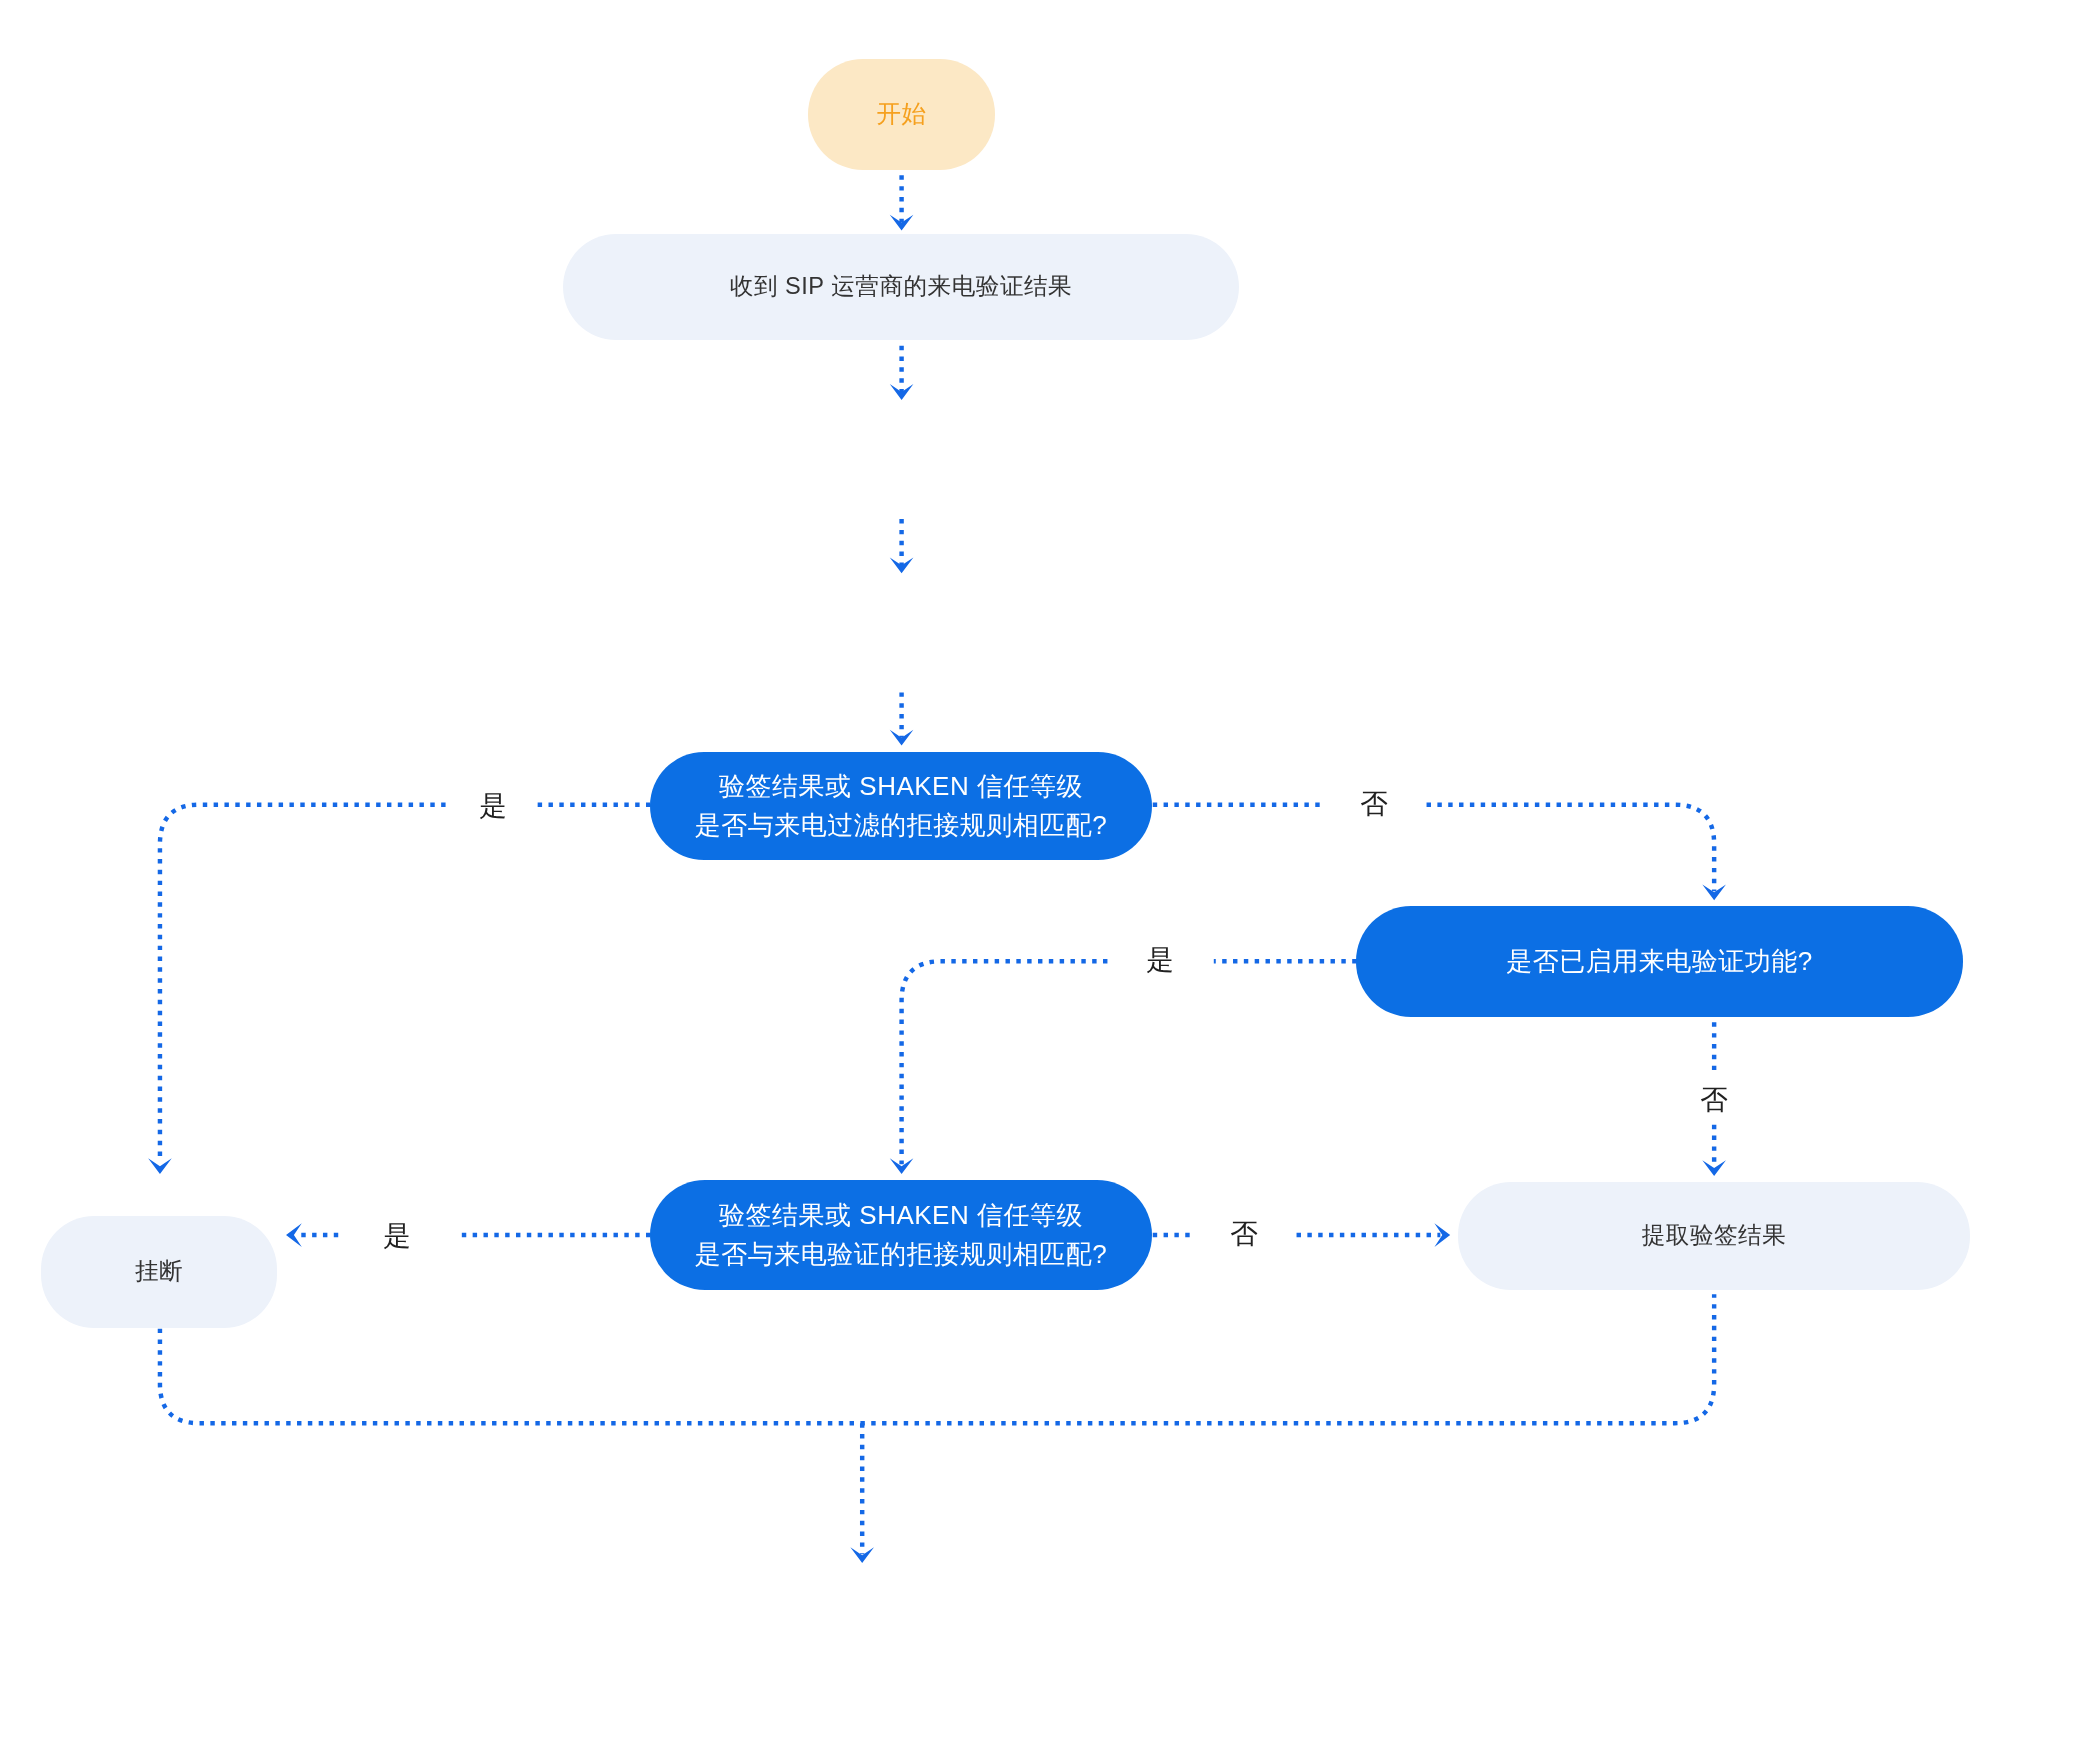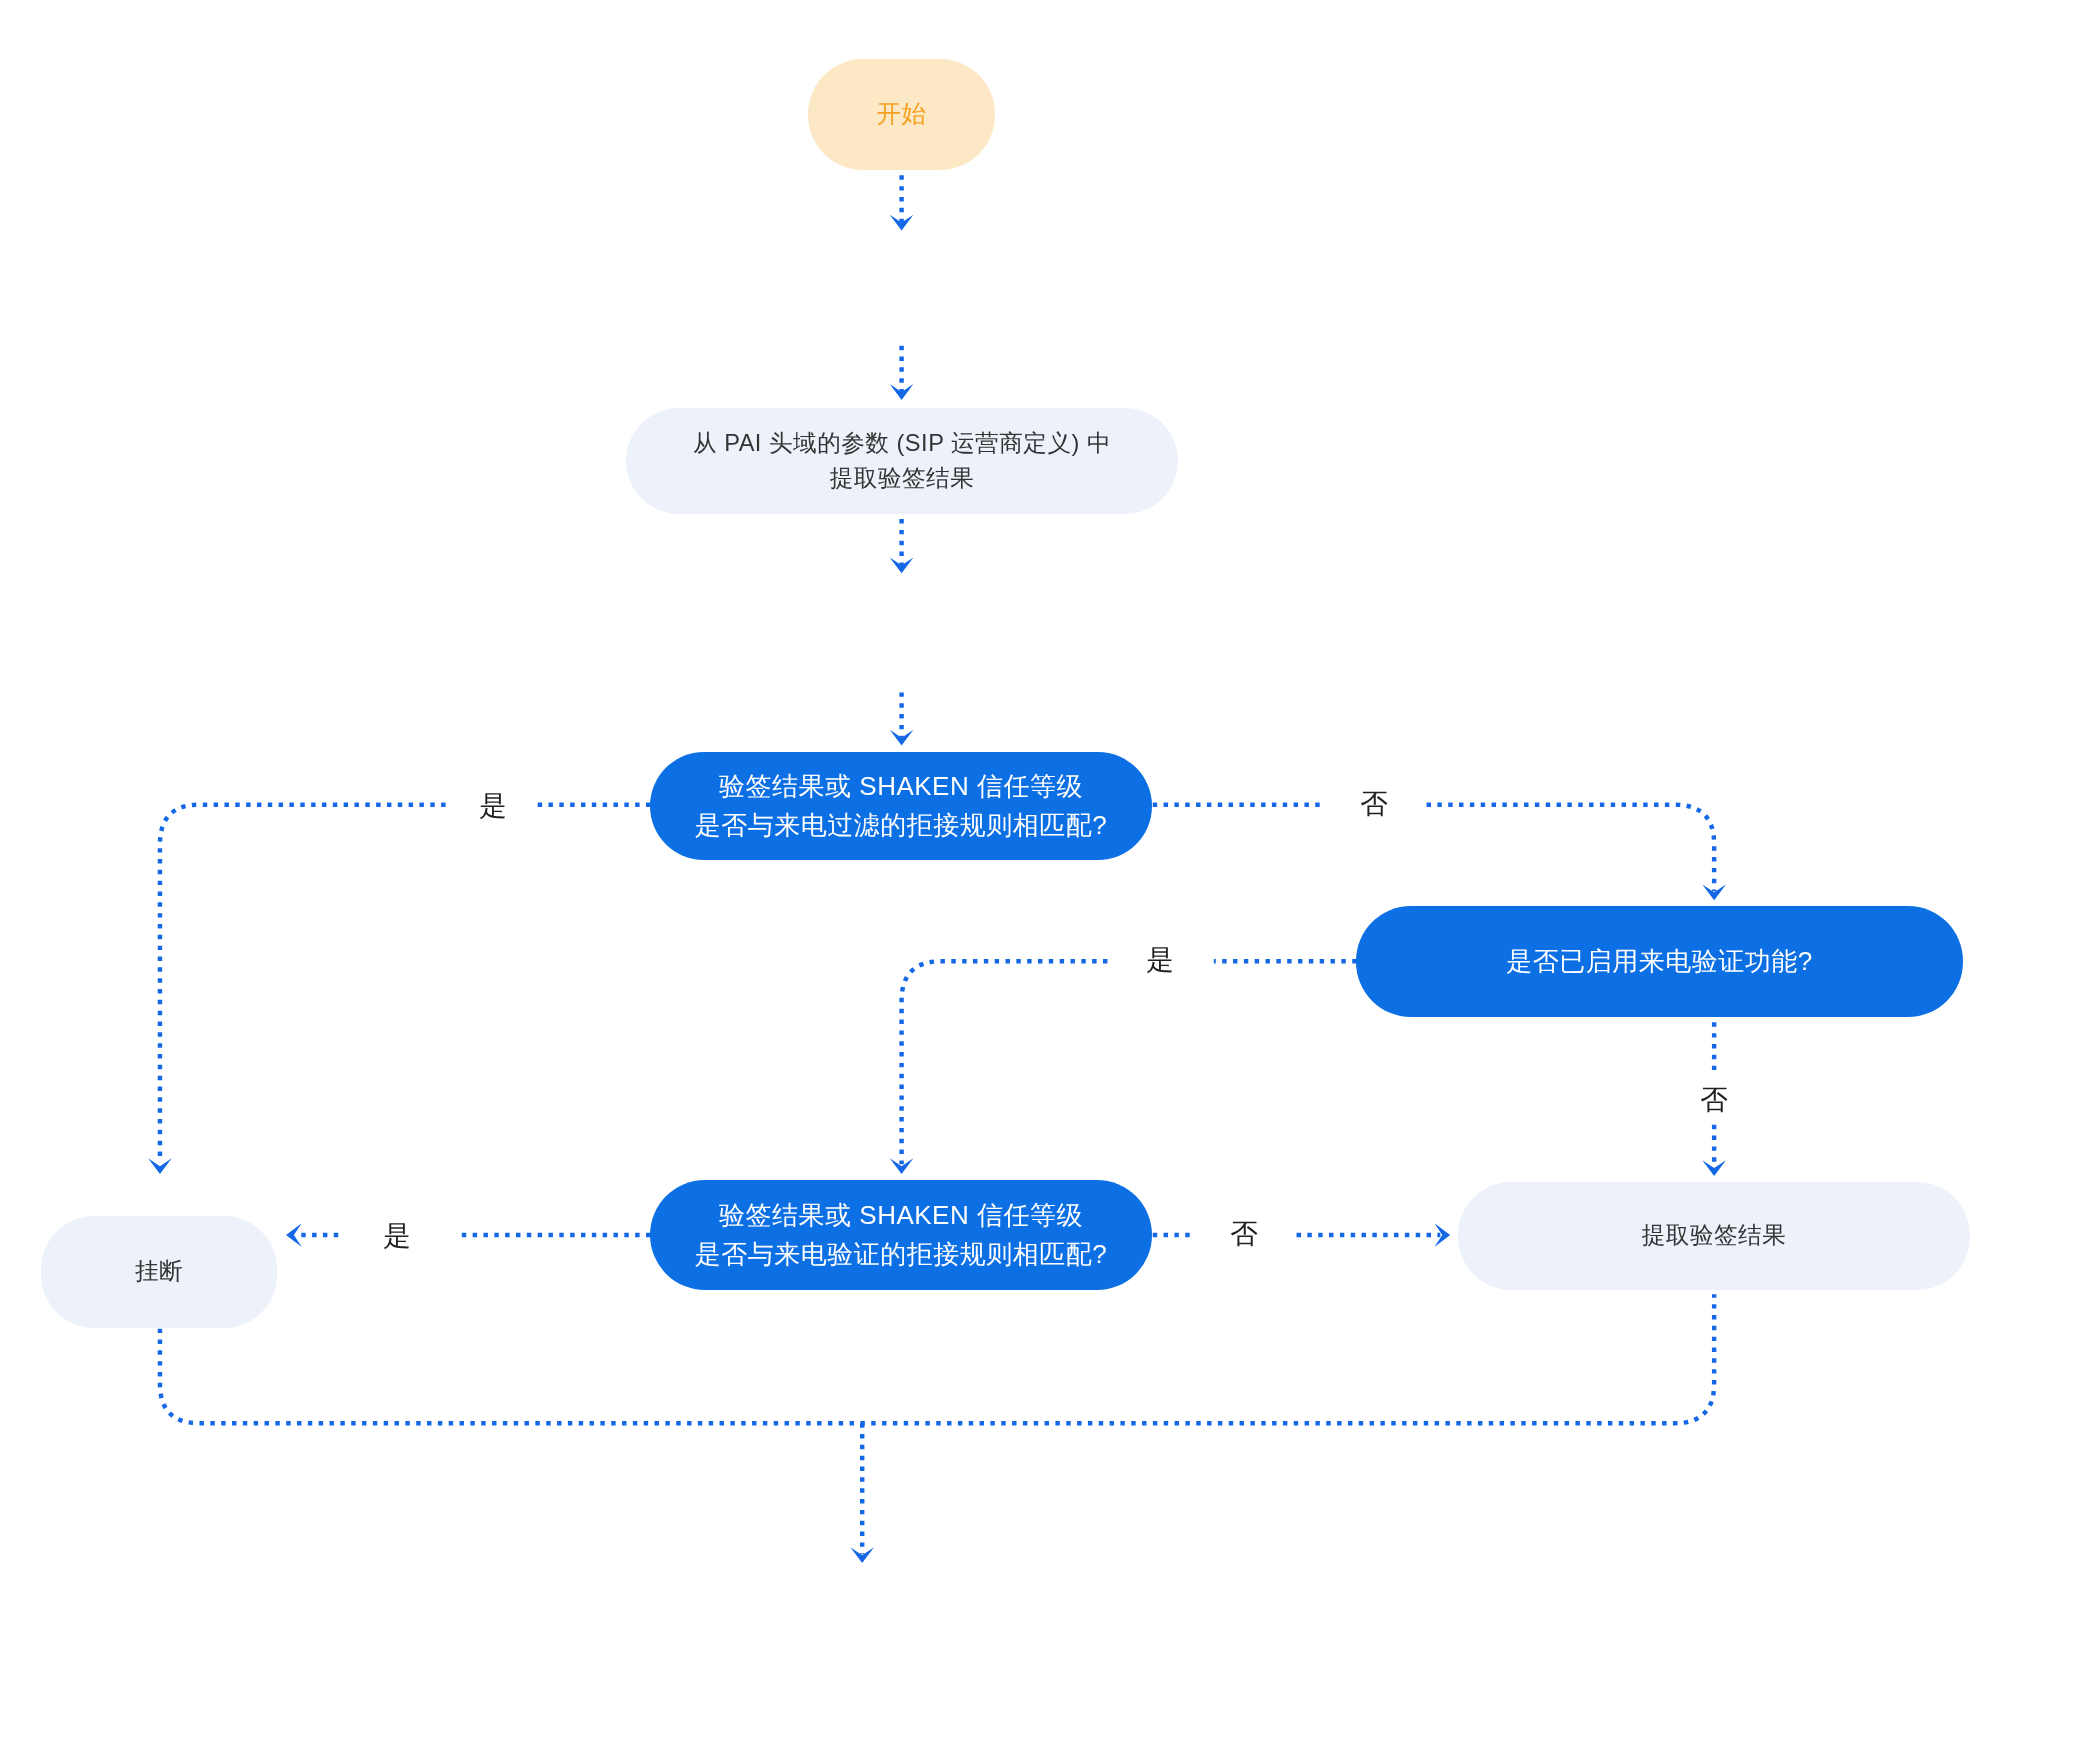--- a/index.html
+++ b/index.html
@@ -111,23 +111,22 @@
       <use href="#arrowhead" transform="translate(915,1192)"></use>
       <use href="#arrowhead" transform="translate(1740,1194)"></use>
       <use href="#arrowhead" transform="translate(290,1254) rotate(90)"></use>
       <use href="#arrowhead" transform="translate(1472,1254) rotate(-90)"></use>
       <use href="#arrowhead" transform="translate(875,1587)"></use>
     </g>
   </svg>
 
   <div class="node terminal" style="left:808px; top:59px; width:187px; height:111px; border-radius:55px;">开始</div>
 
+  <div class="node process" style="left:563px; top:234px; width:676px; height:106px;">收到 SIP 运营商的来电验证结果</div>
 
-  <div class="node process" style="left:626px; top:408px; width:552px; height:106px;">从 PAI 头域的参数 (SIP 运营商定义) 中
-提取验签结果</div>
 
 
   <div class="node decision" style="left:650px; top:752px; width:502px; height:108px;">验签结果或 SHAKEN 信任等级
 是否与来电过滤的拒接规则相匹配?</div>
 
   <div class="node decision" style="left:1356px; top:906px; width:607px; height:111px;">是否已启用来电验证功能?</div>
 
   <div class="node process" style="left:41px; top:1180px; width:236px; height:112px;margin-top:36px;">挂断</div>
 
   <div class="node decision" style="left:650px; top:1180px; width:502px; height:110px;">验签结果或 SHAKEN 信任等级

